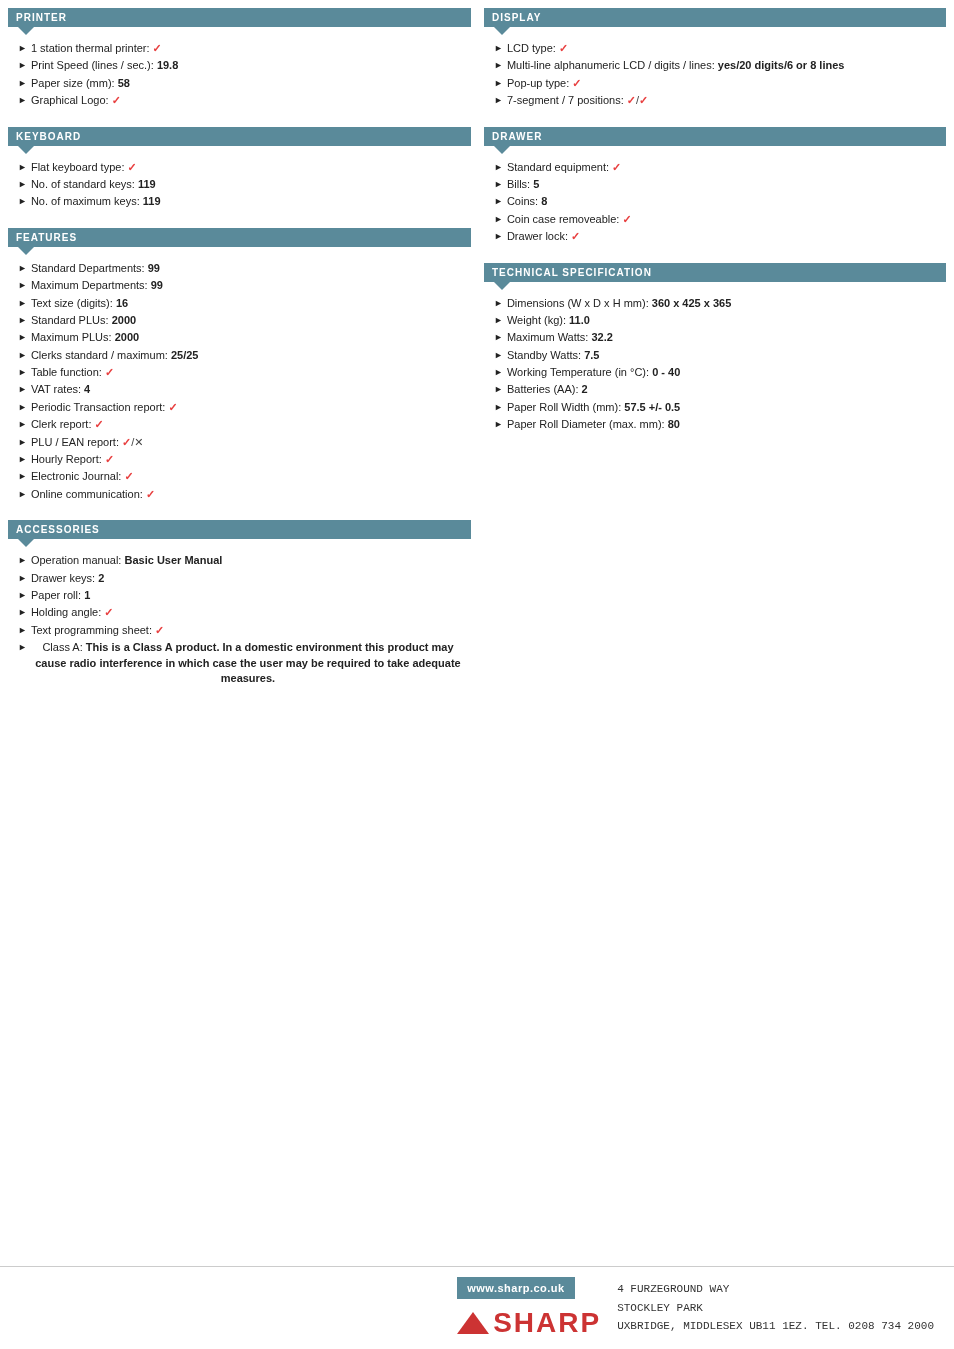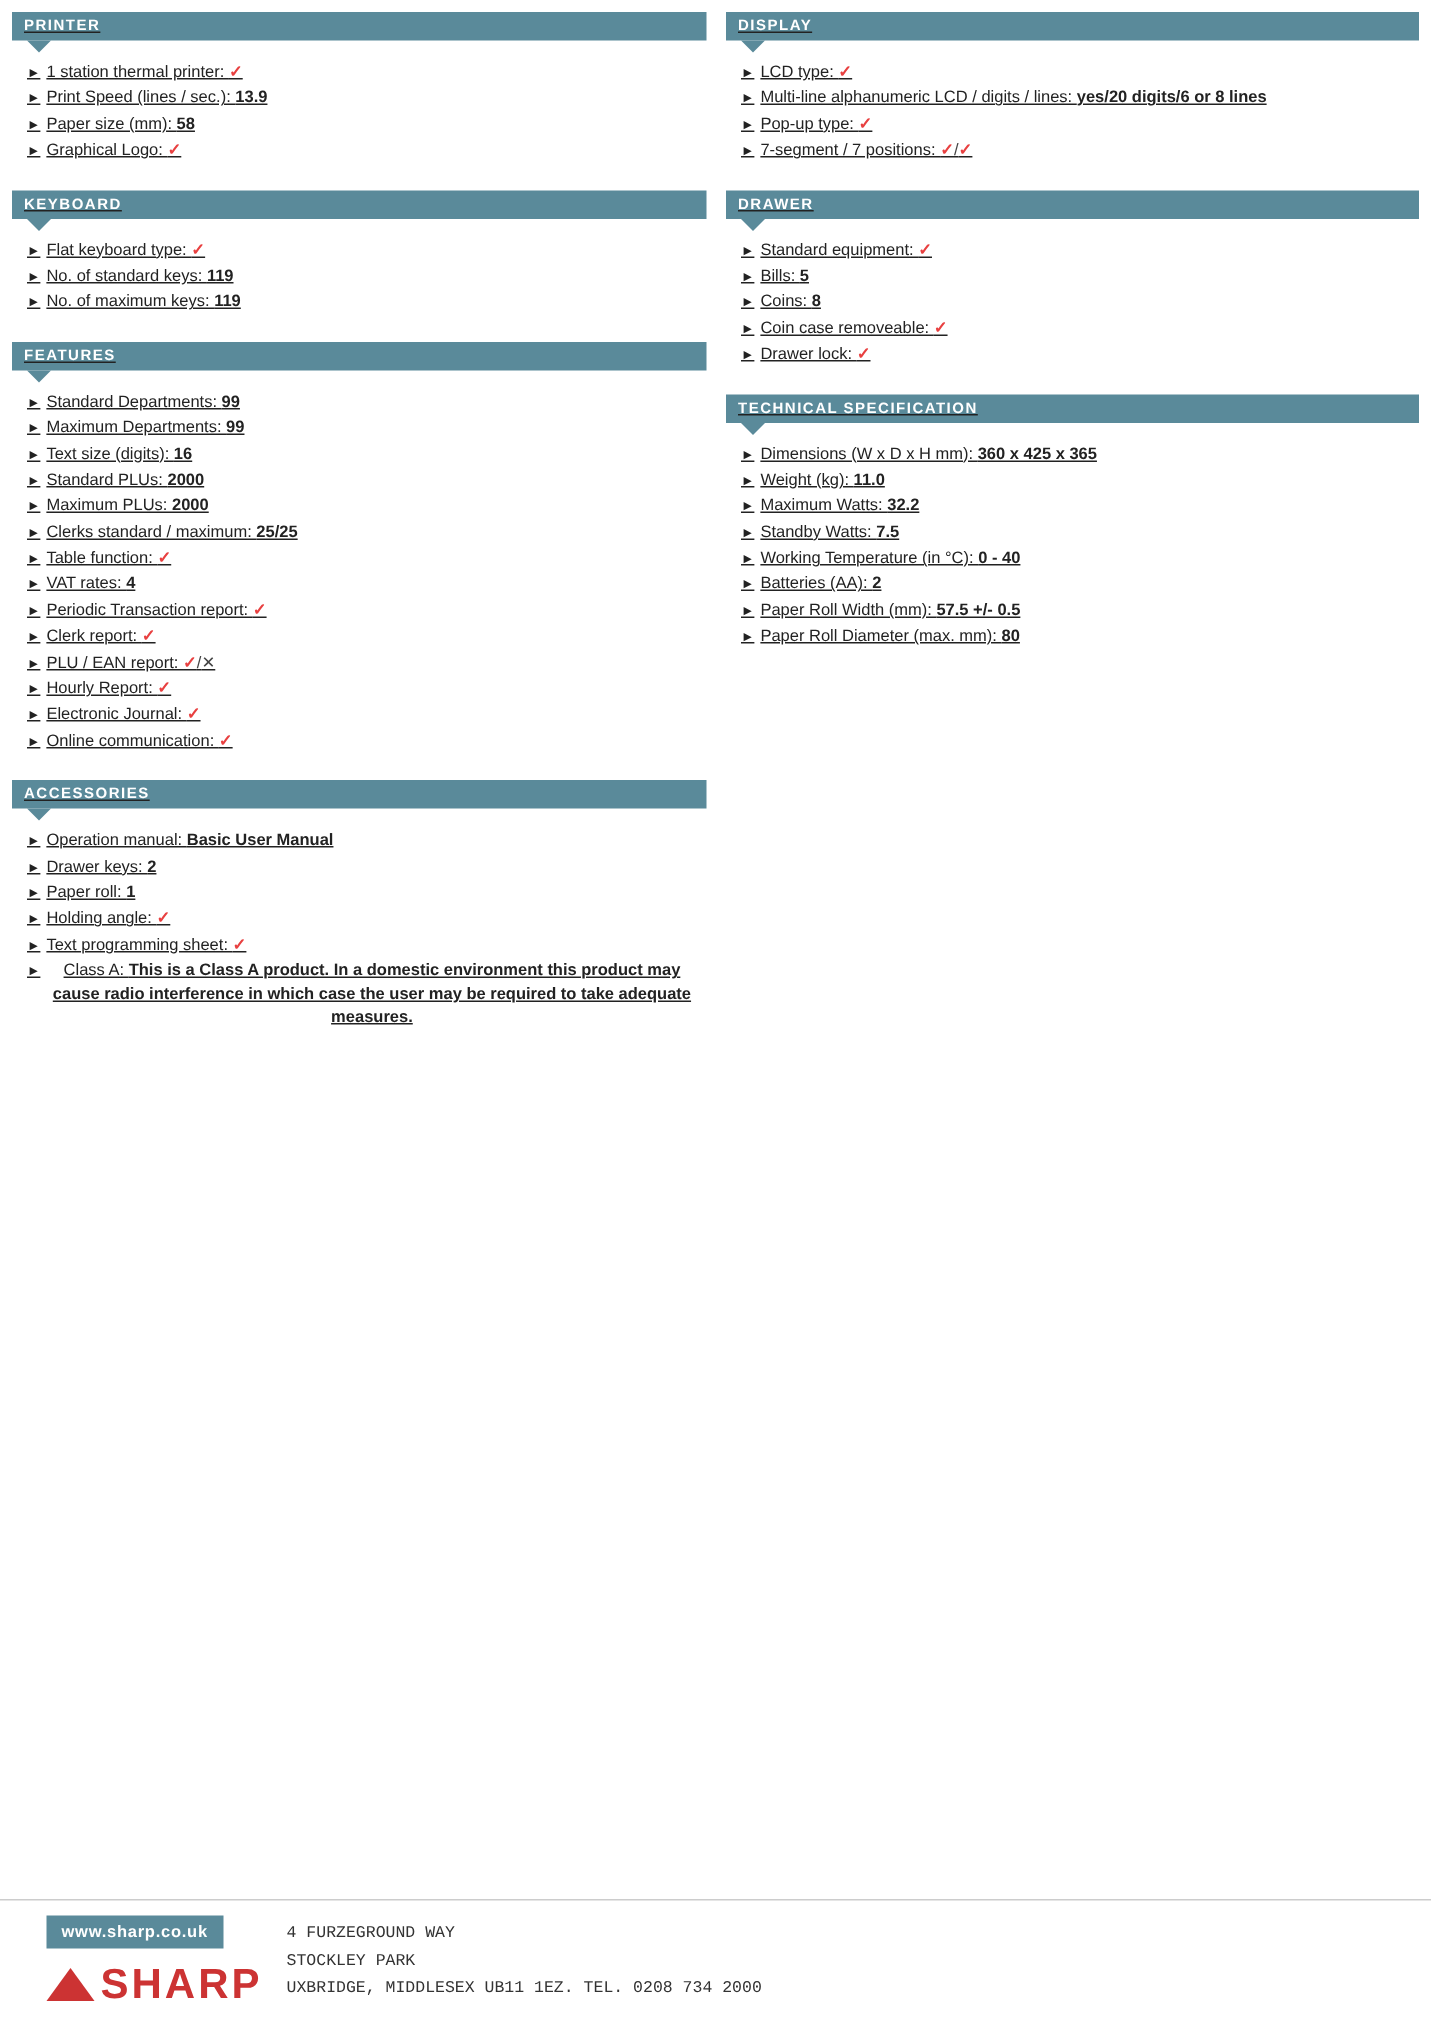--- a/index.html
+++ b/index.html
@@ -16,21 +16,20 @@
       min-height: 1349px;
       display: flex;
       flex-direction: column;
     }
     .main-content {
       display: grid;
       grid-template-columns: 1fr 1fr;
       gap: 0;
       padding: 8px 8px 0 8px;
       flex: 1;
-      text-decoration: underline;
     }
     .left-col, .right-col {
       display: flex;
       flex-direction: column;
       gap: 0;
     }
     .section {
       margin-bottom: 10px;
       margin-right: 6px;
     }
@@ -86,22 +85,23 @@
     }
     .cross {
       color: #444;
       font-size: 11px;
     }
     .footer {
       display: flex;
       align-items: stretch;
       border-top: 1px solid #ccc;
       margin-top: auto;
-      padding: 10px 31px;
+      padding: 10px 20px;
       gap: 16px;
+      justify-content: flex-end;
     }
     .footer-left {
       display: flex;
       flex-direction: column;
       align-items: flex-start;
       gap: 8px;
     }
     .website-box {
       background: #5a8a9a;
       color: #fff;
@@ -150,21 +150,21 @@
       <div class="section">
         <div class="section-header">PRINTER</div>
         <div class="section-triangle"></div>
         <div class="section-body">
           <div class="item">
             <span class="bullet">►</span>
             <span class="item-text">1 station thermal printer:&nbsp;<span class="check">✓</span></span>
           </div>
           <div class="item">
             <span class="bullet">►</span>
-            <span class="item-text">Print Speed (lines / sec.):&nbsp;<span class="bold-val">13.9</span></span>
+            <span class="item-text">Print Speed (lines / sec.):&nbsp;<span class="bold-val">19.8</span></span>
           </div>
           <div class="item">
             <span class="bullet">►</span>
             <span class="item-text">Paper size (mm):&nbsp;<span class="bold-val">58</span></span>
           </div>
           <div class="item">
             <span class="bullet">►</span>
             <span class="item-text">Graphical Logo:&nbsp;<span class="check">✓</span></span>
           </div>
         </div>

